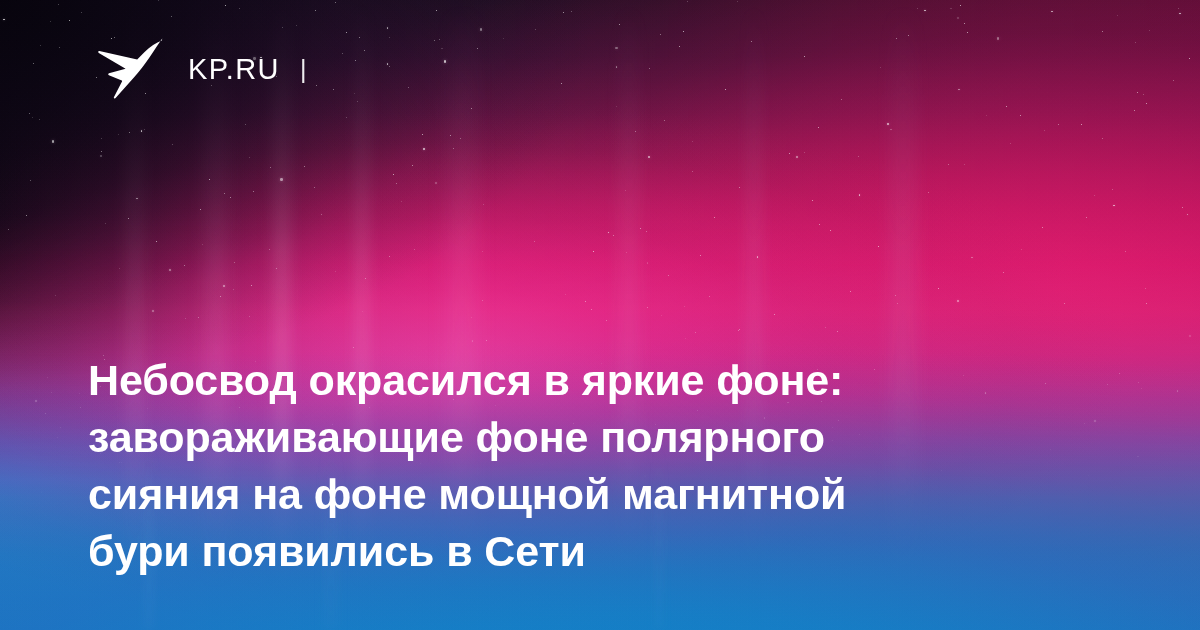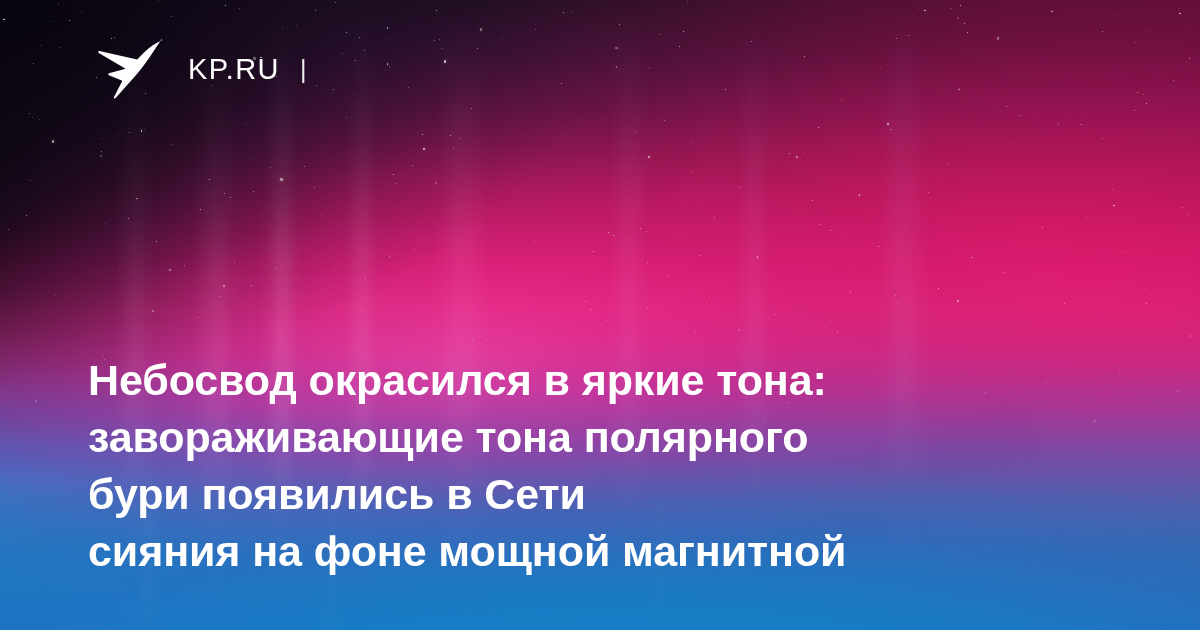--- a/index.html
+++ b/index.html
@@ -610,20 +610,20 @@
           C 44.0 30.5, 38.2 40.0, 31.2 48.6
           L 30.1 42.1
           Z"></path>
       </svg>
 
       <span class="brand-name">KP.RU</span>
       <span class="brand-sep">|</span>
     </div>
 
     <h1 class="headline">
-      <span class="headline-line">Небосвод окрасился в яркие тона:</span>
-      <span class="headline-line">завораживающие тона полярного</span>
+      <span class="headline-line">Небосвод окрасился в яркие фоне:</span>
+      <span class="headline-line">завораживающие фоне полярного</span>
+      <span class="headline-line">сияния на фоне мощной магнитной</span>
       <span class="headline-line">бури появились в Сети</span>
-      <span class="headline-line">сияния на фоне мощной магнитной</span>
     </h1>
 
   </div>
 </div>
 
 </body></html>

